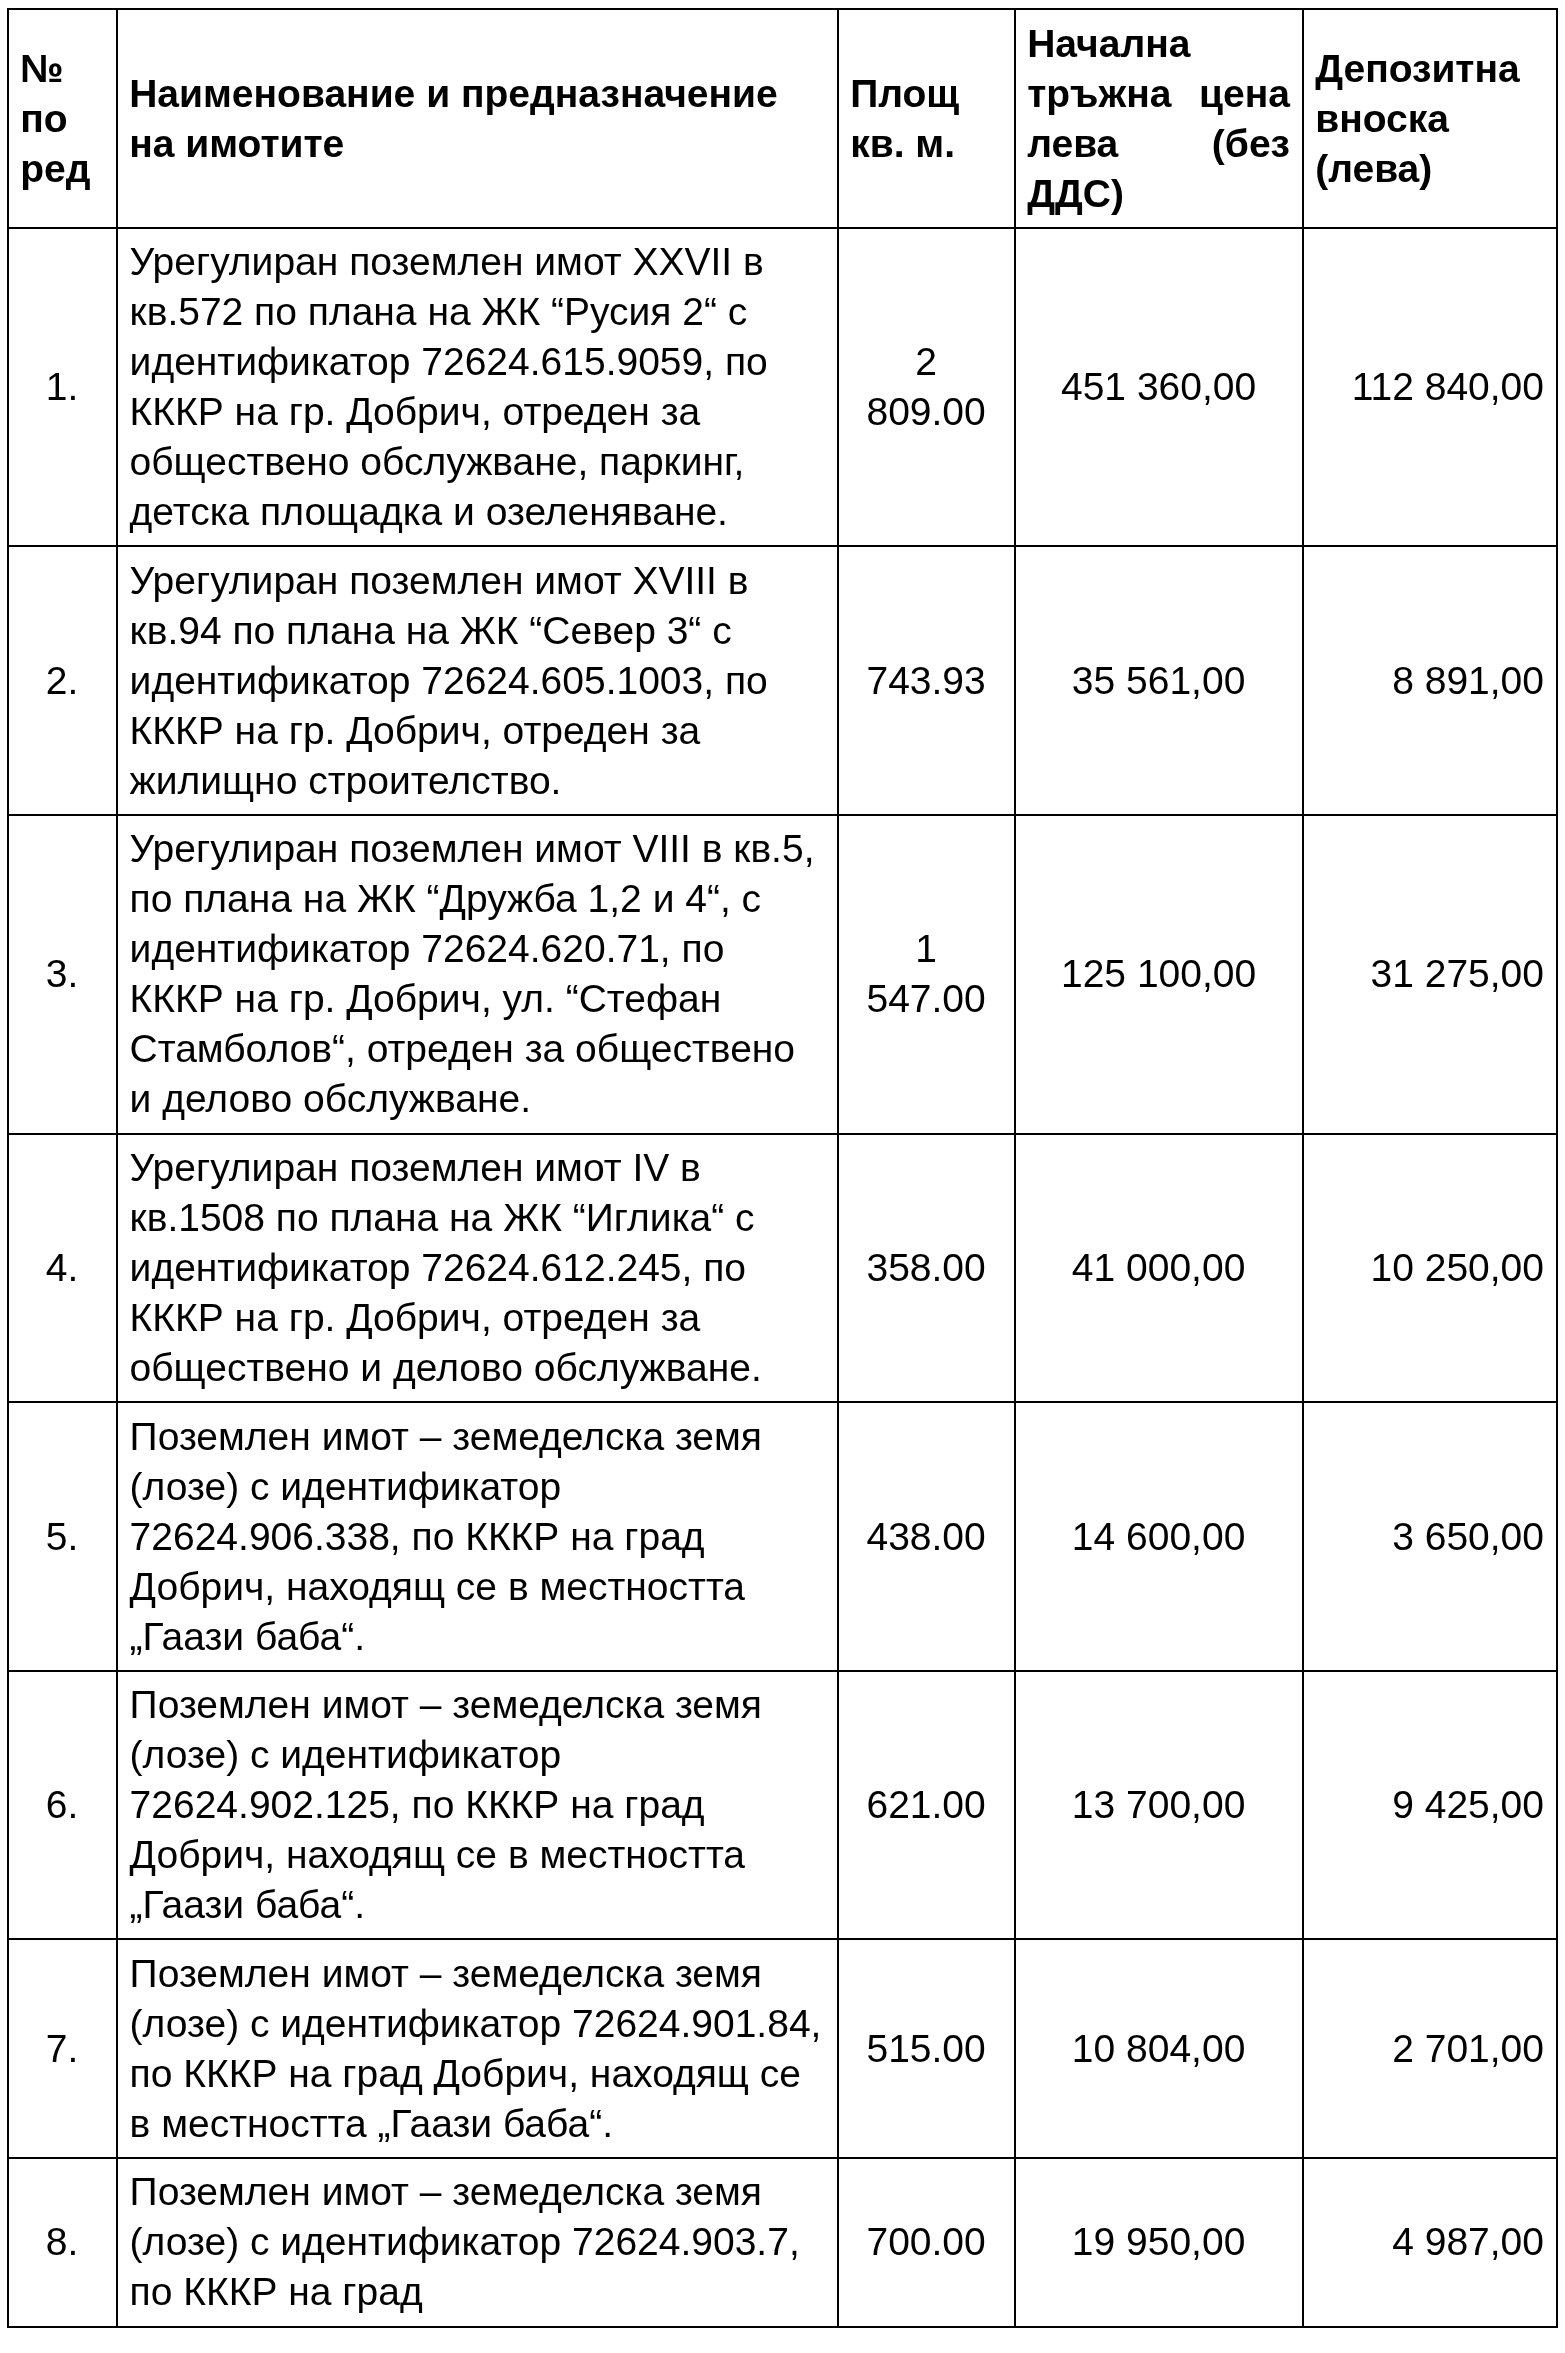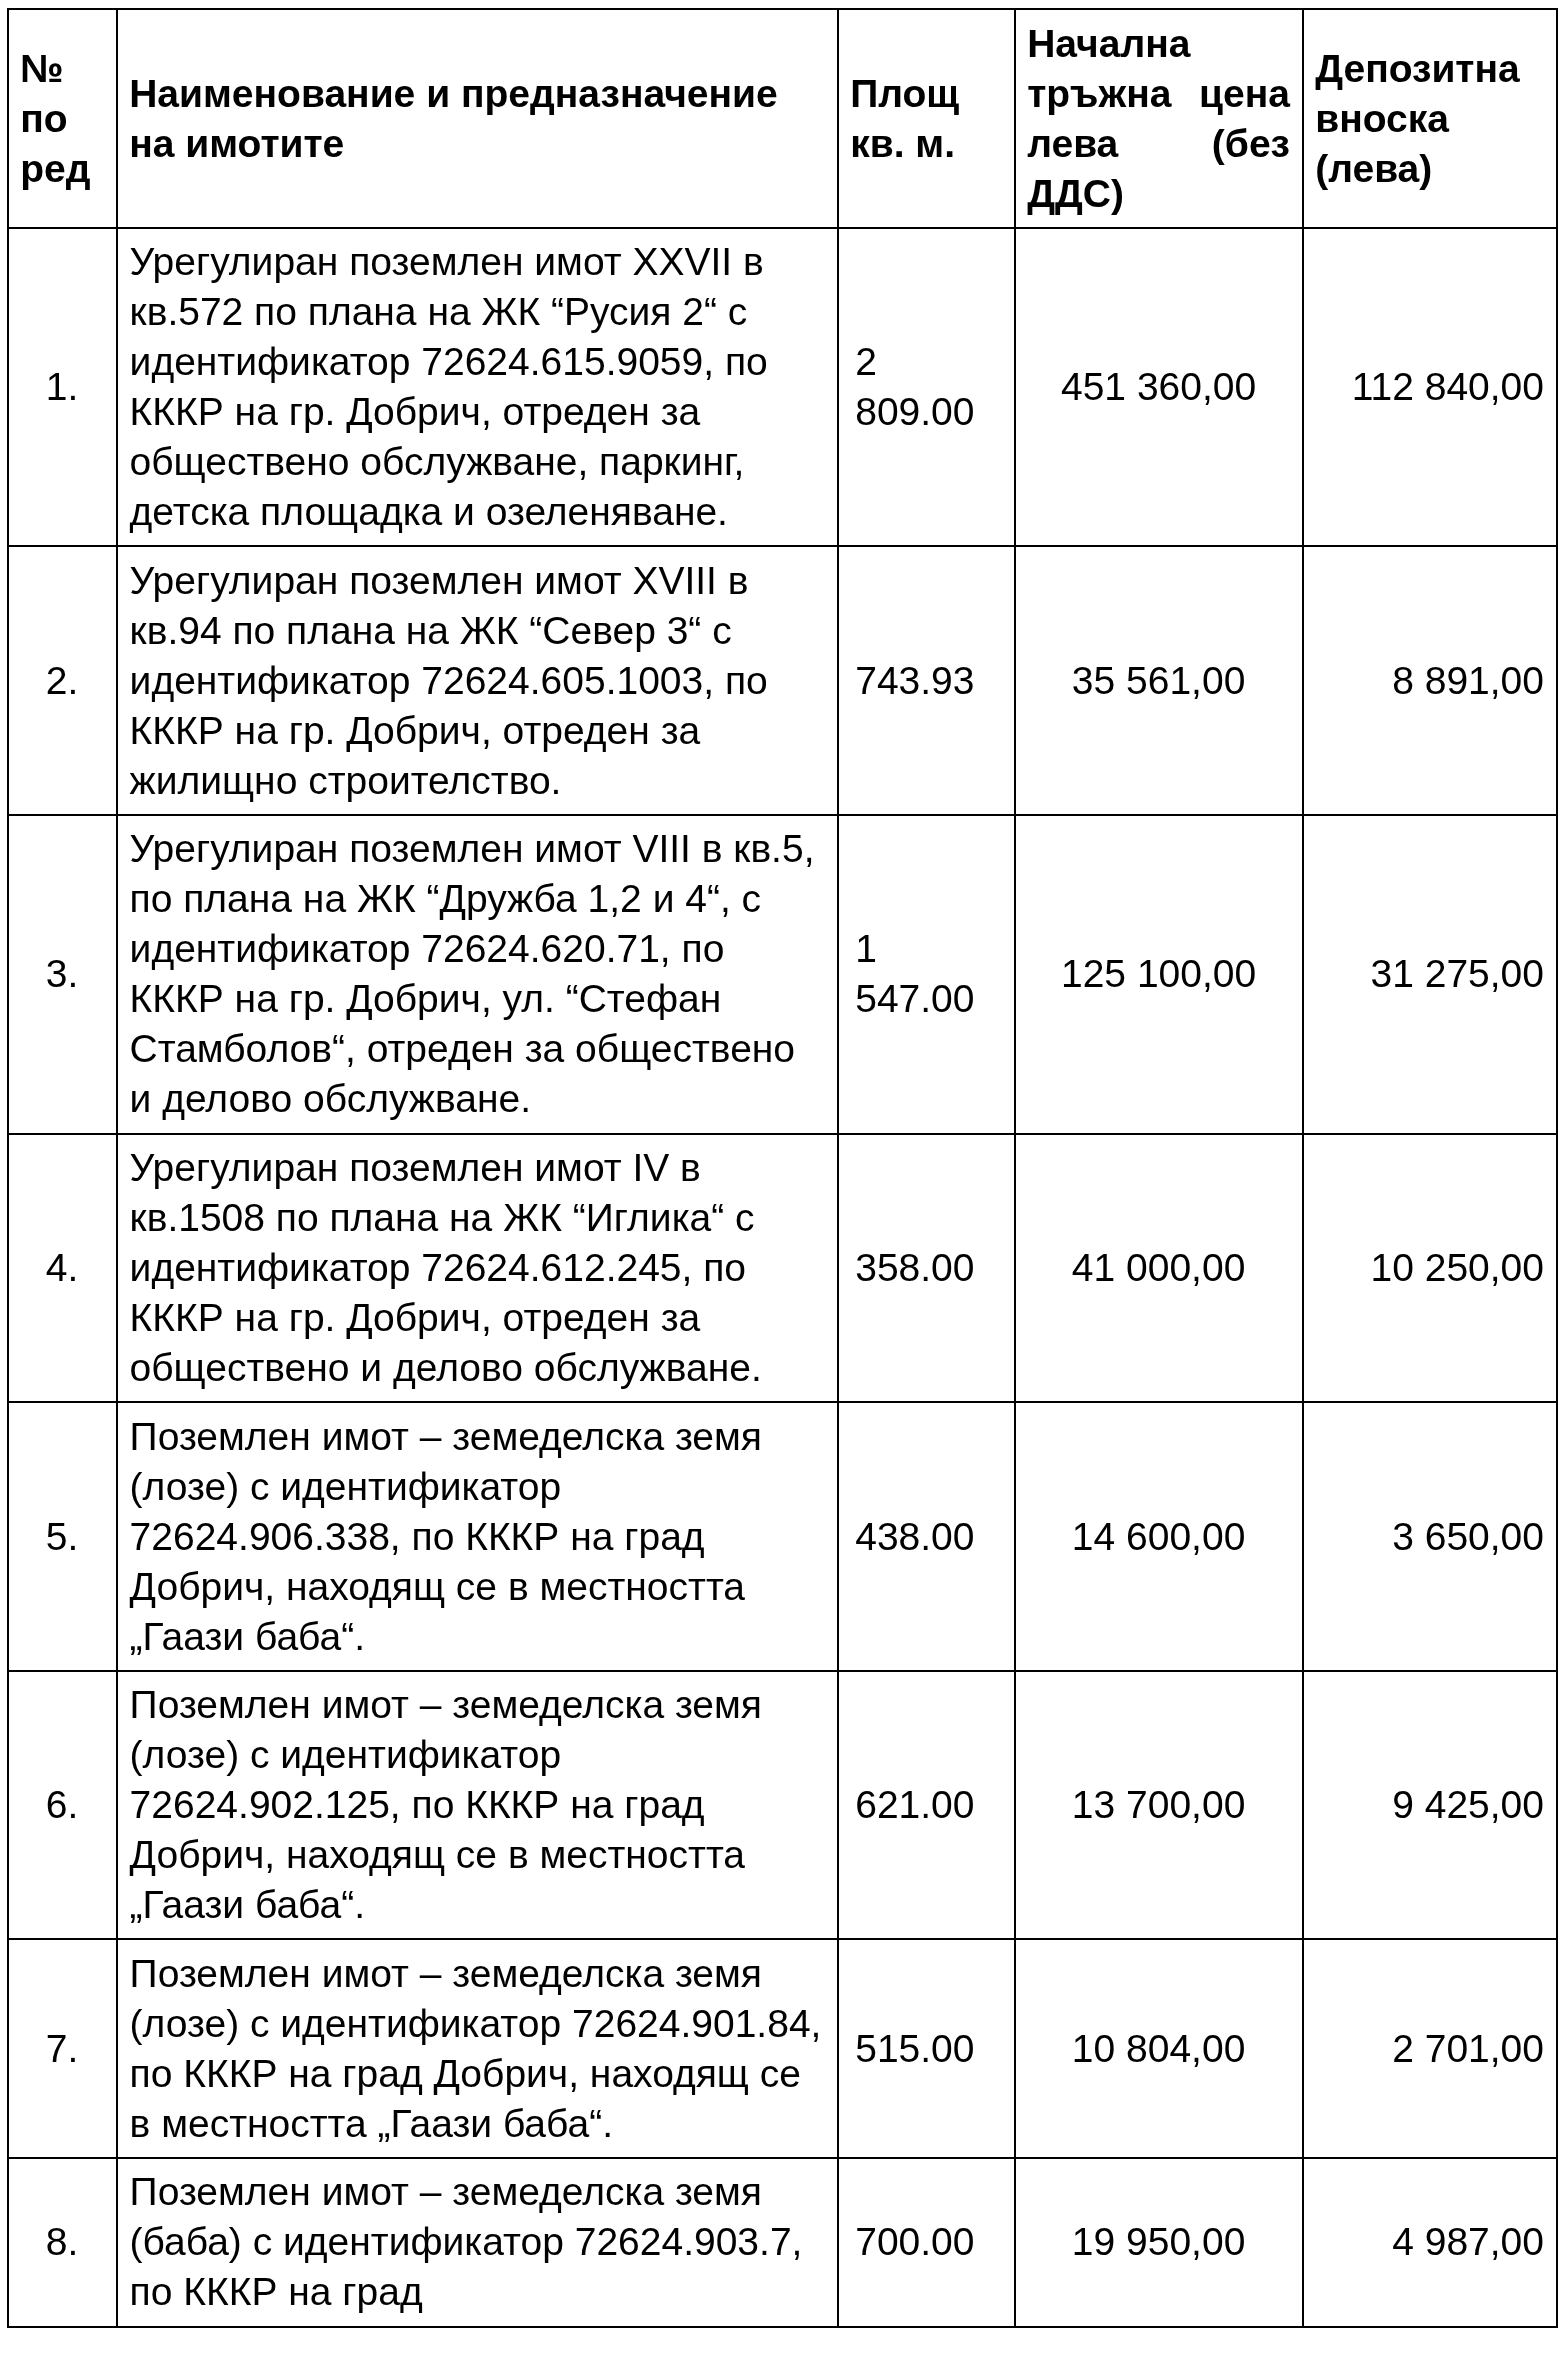--- a/index.html
+++ b/index.html
@@ -27,21 +27,21 @@
     word-wrap: break-word;
   }
   thead th {
     font-weight: bold;
     text-align: left;
     vertical-align: middle;
   }
   th.col-price-h { text-align: justify; }
   td.cell-num { text-align: center; vertical-align: middle; }
   td.cell-name { text-align: left; vertical-align: top; padding-left: 12px; }
-  td.cell-area { text-align: left; vertical-align: middle; padding: 8.3px 16.6px; }
+  td.cell-area { text-align: center; vertical-align: middle; padding: 8.3px 16.6px; }
   td.cell-price { text-align: center; vertical-align: middle; }
   td.cell-deposit { text-align: right; vertical-align: middle; }
   col.c1 { width: 109px; }
   col.c2 { width: 721px; }
   col.c3 { width: 177px; }
   col.c4 { width: 288px; }
   col.c5 { width: 254px; }
 </style>
 </head>
 <body>
@@ -109,21 +109,21 @@
       </tr>
       <tr>
         <td class="cell-num">7.</td>
         <td class="cell-name">Поземлен имот – земеделска земя (лозе) с идентификатор 72624.901.84, по КККР на град Добрич, находящ се в местността „Гаази баба“.</td>
         <td class="cell-area">515.00</td>
         <td class="cell-price">10 804,00</td>
         <td class="cell-deposit">2 701,00</td>
       </tr>
       <tr>
         <td class="cell-num">8.</td>
-        <td class="cell-name">Поземлен имот – земеделска земя (баба) с идентификатор 72624.903.7, по КККР на град</td>
+        <td class="cell-name">Поземлен имот – земеделска земя (лозе) с идентификатор 72624.903.7, по КККР на град</td>
         <td class="cell-area">700.00</td>
         <td class="cell-price">19 950,00</td>
         <td class="cell-deposit">4 987,00</td>
       </tr>
     </tbody>
   </table>
 </div>
 
 
 </body></html>

